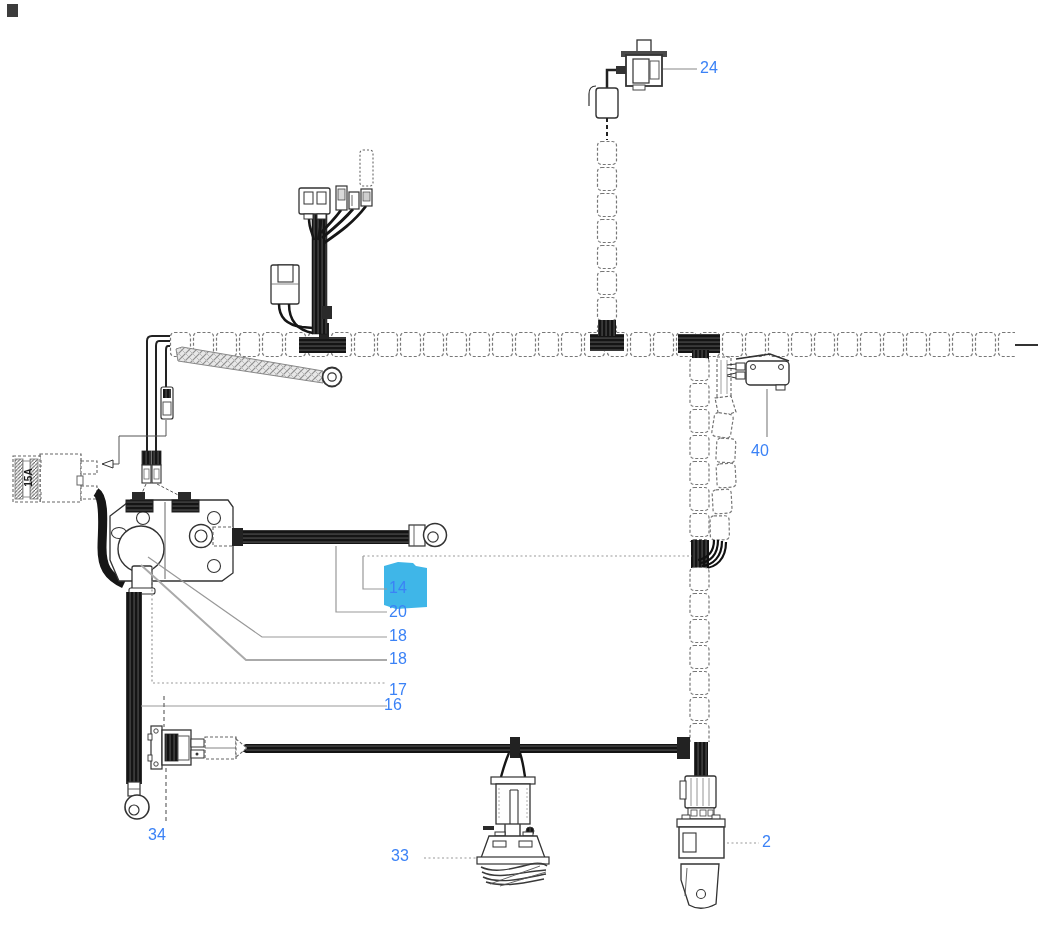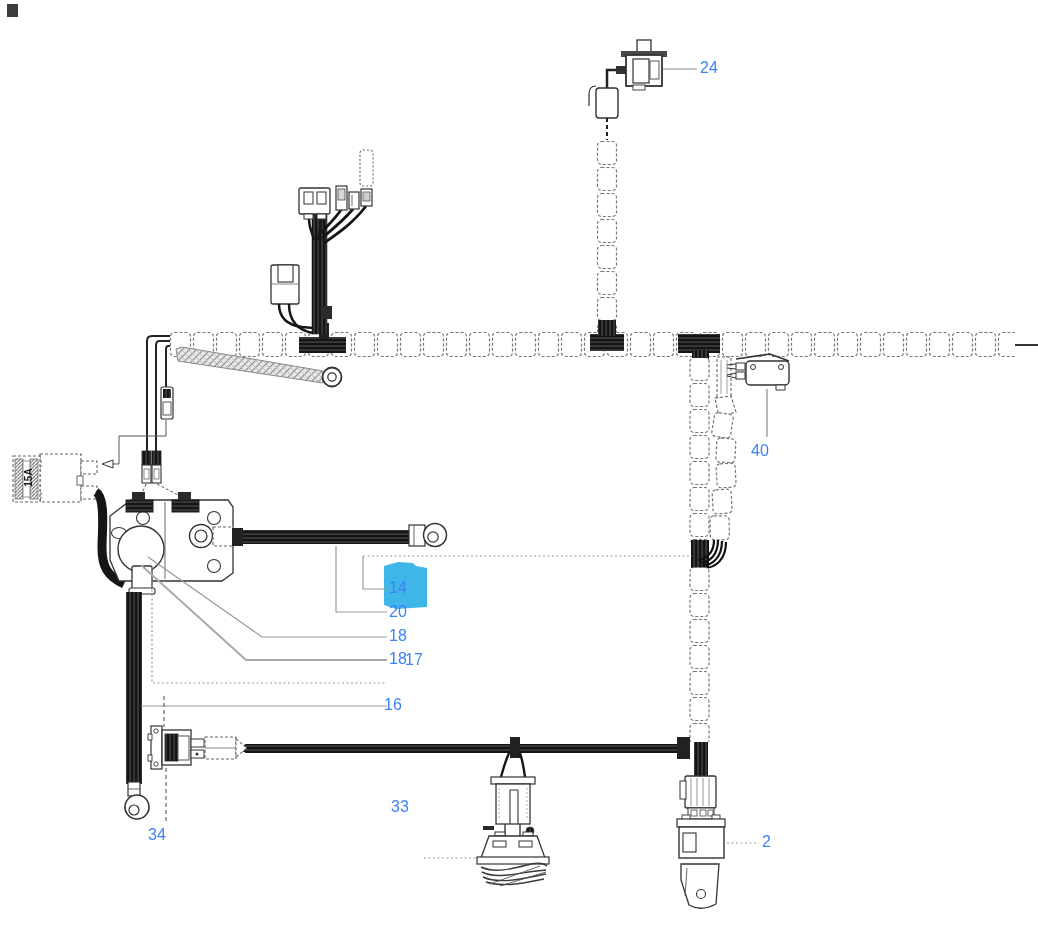--- a/index.html
+++ b/index.html
@@ -344,21 +344,21 @@
     <path d="M727,843 H759" stroke-dasharray="2 2.5"></path>
   </g>
 </svg>
 
 <div class="callout" style="left:700px;top:57px;">24</div>
 <div class="callout" style="left:751px;top:440px;">40</div>
 <div class="callout" style="left:389px;top:577px;">14</div>
 <div class="callout" style="left:389px;top:601px;">20</div>
 <div class="callout" style="left:389px;top:625px;">18</div>
 <div class="callout" style="left:389px;top:648px;">18</div>
-<div class="callout" style="left:389px;top:649px;margin-left:16px;">17</div>
+<div class="callout" style="left:389px;top:679px;">17</div>
 <div class="callout" style="left:384px;top:694px;">16</div>
 <div class="callout" style="left:148px;top:824px;">34</div>
-<div class="callout" style="left:391px;top:796px;">33</div>
+<div class="callout" style="left:391px;top:845px;">33</div>
 <div class="callout" style="left:762px;top:831px;">2</div>
 
 <div class="fuse-label" style="left:15px;top:472px;width:26px;text-align:center;">15A</div>
 
 </div>
 
 </body></html>

